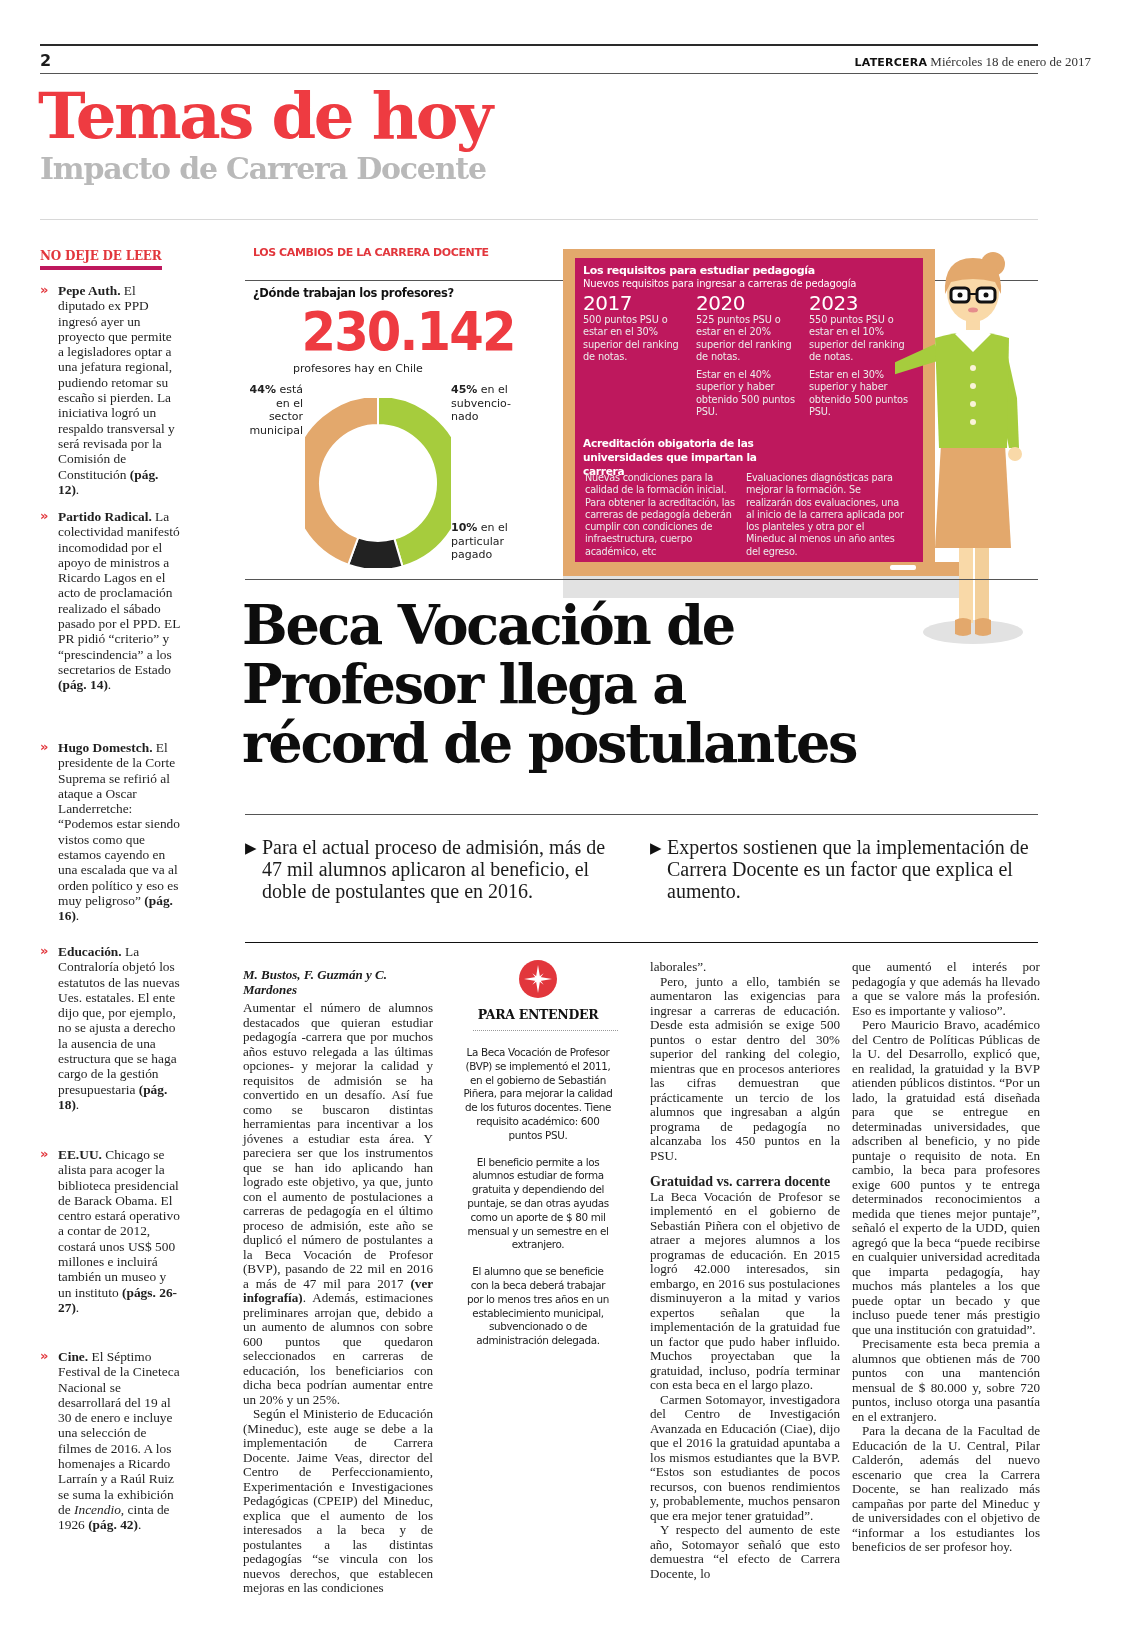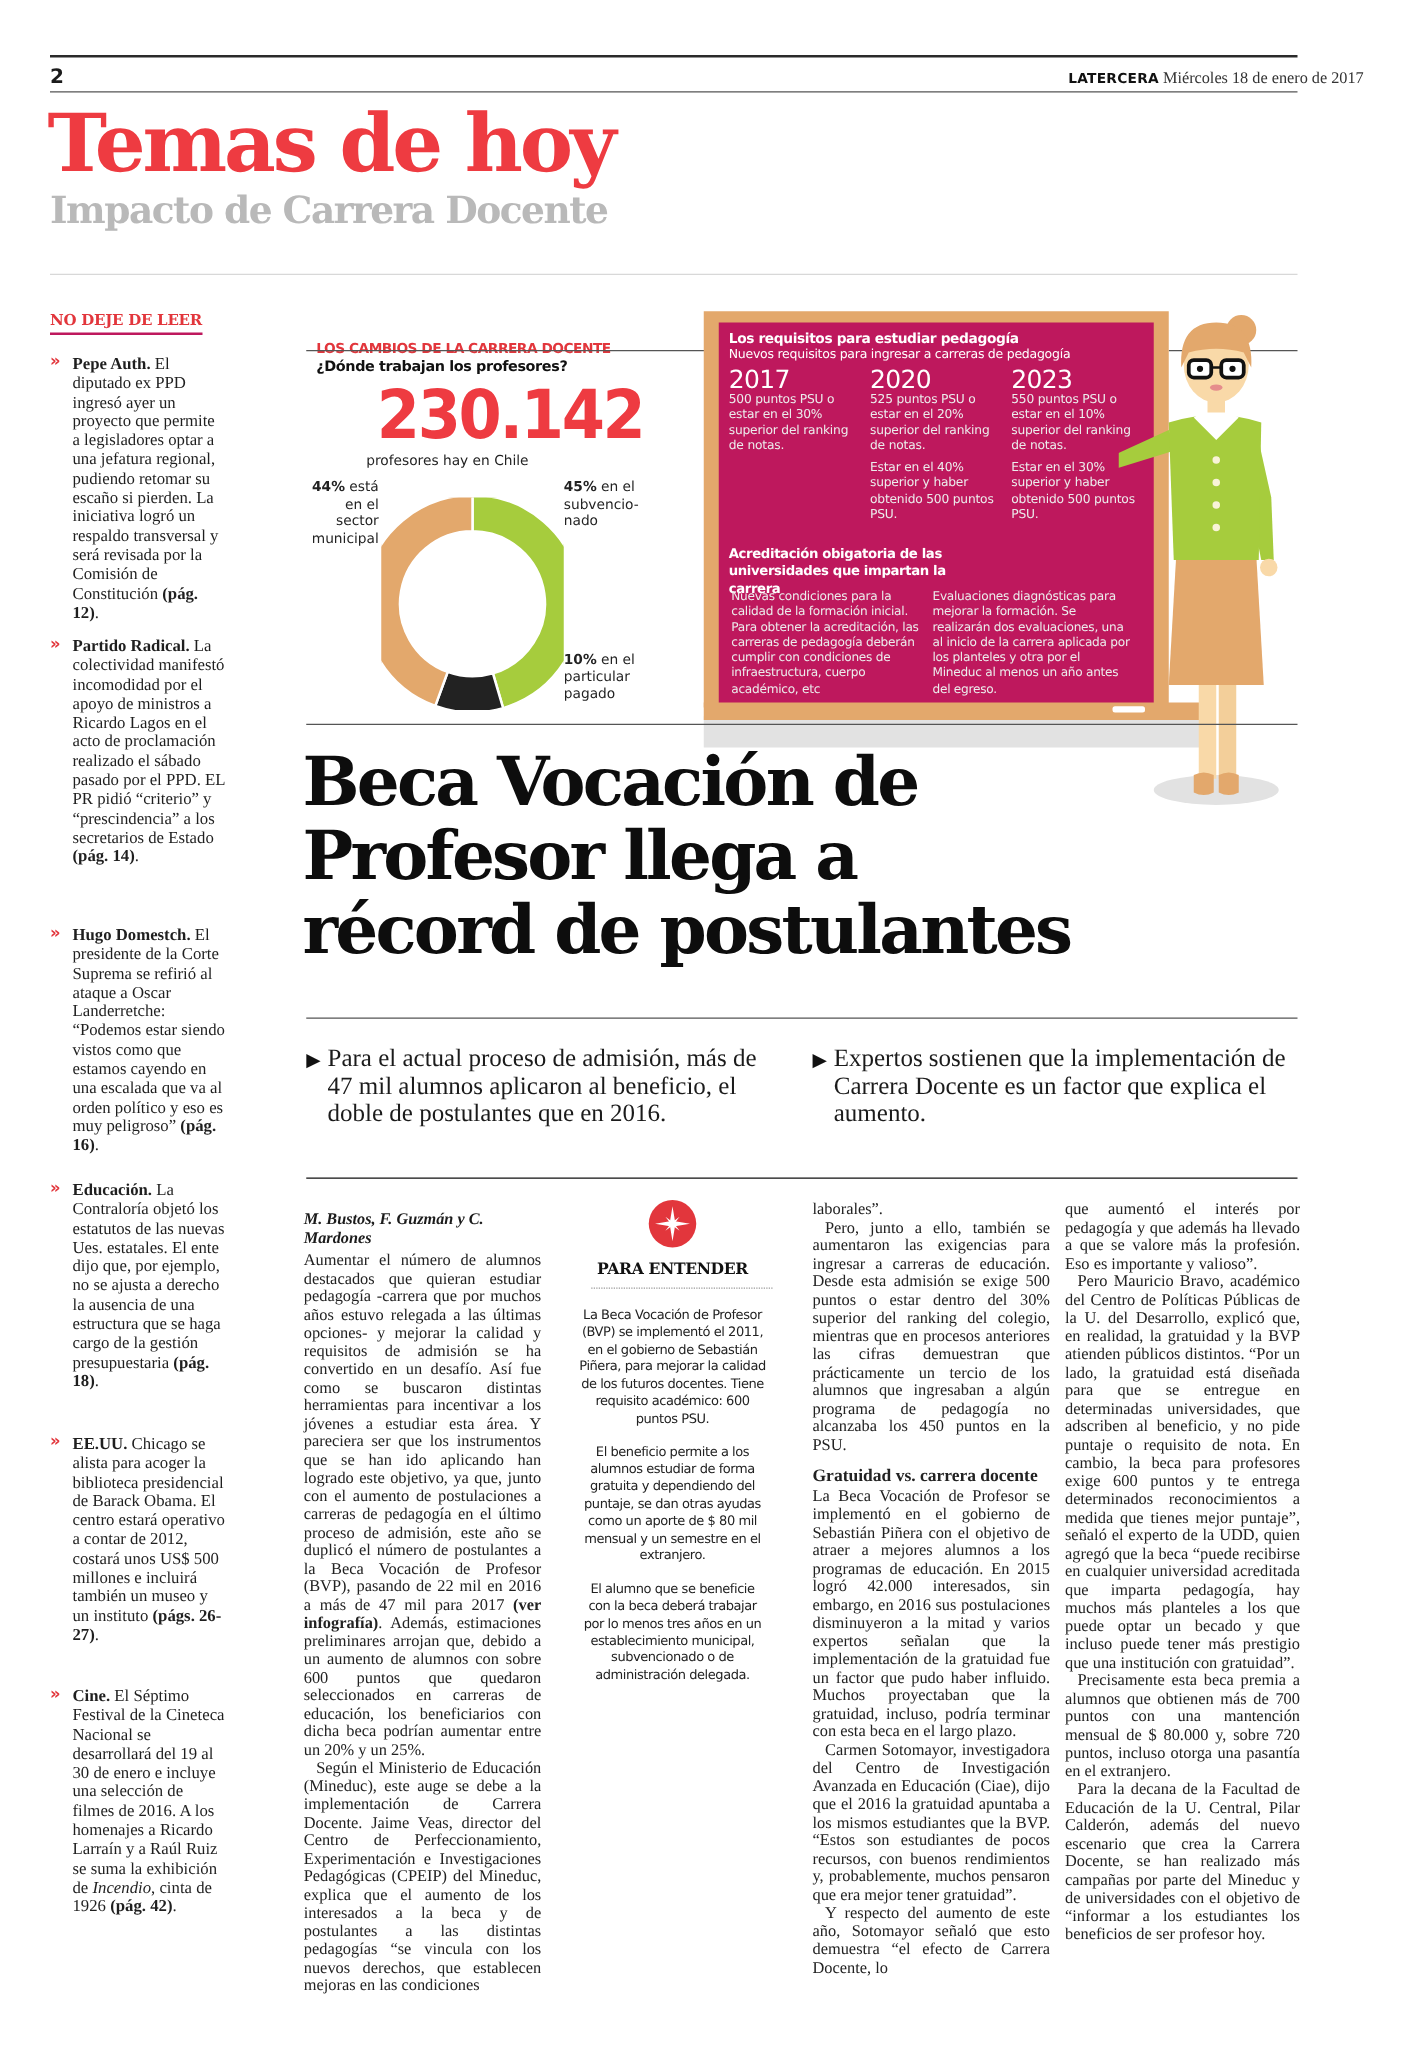--- a/index.html
+++ b/index.html
@@ -10,28 +10,28 @@
 
   .page-num { position: absolute; left: 40px; top: 51px; font-family: "DejaVu Sans", sans-serif; font-weight: bold; font-size: 16px; }
   .masthead { position: absolute; right: 40px; top: 54px; font-family: "Liberation Serif", serif; font-size: 13px; color: #333; }
   .masthead b { font-family: "DejaVu Sans", sans-serif; font-weight: bold; font-size: 11px; color: #111; letter-spacing: 0.2px; }
 
   .section-title { position: absolute; left: 38px; top: 84px; font-family: "DejaVu Serif", serif; font-weight: bold; font-size: 64px; color: #ee3b41; letter-spacing: -2.5px; line-height: 1; }
   .section-sub { position: absolute; left: 40px; top: 154px; font-family: "DejaVu Serif", serif; font-weight: bold; font-size: 30px; color: #b9b9b9; letter-spacing: -1.2px; line-height: 1; }
 
   
   .sidebar { position: absolute; left: 40px; top: 245px; width: 150px; }
-  .sidebar-heading { font-family: "DejaVu Serif", serif; font-weight: bold; font-size: 12px; color: #e2363c; display: inline-block; padding-bottom: 3px; border-bottom: 2px solid #be185d; letter-spacing: -0.2px; }
+  .sidebar-heading { font-family: "DejaVu Serif", serif; font-weight: bold; font-size: 12px; color: #e2363c; display: inline-block; padding-bottom: 3px; border-bottom: 4px solid #be185d; letter-spacing: -0.2px; }
   .brief { position: relative; padding-left: 18px; font-family: "Liberation Serif", serif; font-size: 13.4px; line-height: 15.3px; color: #1f1f1f; }
   .brief .chev { position: absolute; left: 0; top: -1px; color: #e2363c; font-family: "DejaVu Sans", sans-serif; font-weight: bold; font-size: 13px; }
   .brief b { font-weight: bold; margin-top: 36px; }
   .brief .ref { font-weight: bold; }
 
   
-  .info-kicker { position: absolute; left: 253px; top: 246px; font-family: "DejaVu Sans", sans-serif; font-weight: bold; font-size: 11px; color: #e2363c; letter-spacing: -0.4px; margin-top: 26px; }
+  .info-kicker { position: absolute; left: 253px; top: 246px; font-family: "DejaVu Sans", sans-serif; font-weight: bold; font-size: 11px; color: #e2363c; letter-spacing: -0.4px; }
   .info-q { position: absolute; left: 253px; top: 286px; font-family: "DejaVu Sans", sans-serif; font-weight: bold; font-size: 11.5px; color: #111; letter-spacing: -0.3px; }
   .big-number { position: absolute; left: 293px; top: 305px; width: 210px; text-align: center; font-family: "DejaVu Sans", sans-serif; font-weight: bold; font-size: 54px; color: #ee3b41; letter-spacing: -2px; line-height: 1; transform: scaleX(0.92); transform-origin: center; }
   .big-number-caption { position: absolute; left: 293px; top: 362px; width: 210px; text-align: left; font-family: "DejaVu Sans", sans-serif; font-size: 11px; color: #222; }
   .donut-label { position: absolute; font-family: "DejaVu Sans", sans-serif; font-size: 11px; line-height: 13.5px; color: #222; }
   .donut-label b { font-weight: bold; }
   #donut { position: absolute; left: 305px; top: 398px; }
   .board-shadow { position: absolute; left: 563px; top: 573px; width: 397px; height: 25px; background: #e2e2e2; }
   .board-frame { position: absolute; left: 563px; top: 249px; width: 372px; height: 317px; background: #e3a86c; }
   .board { position: absolute; left: 575px; top: 258px; width: 348px; height: 304px; background: #be185d; color: #f0f0f0; font-family: "DejaVu Sans", sans-serif; }
   .board-ledge { position: absolute; left: 563px; top: 562px; width: 397px; height: 14px; background: #e3a86c; }

